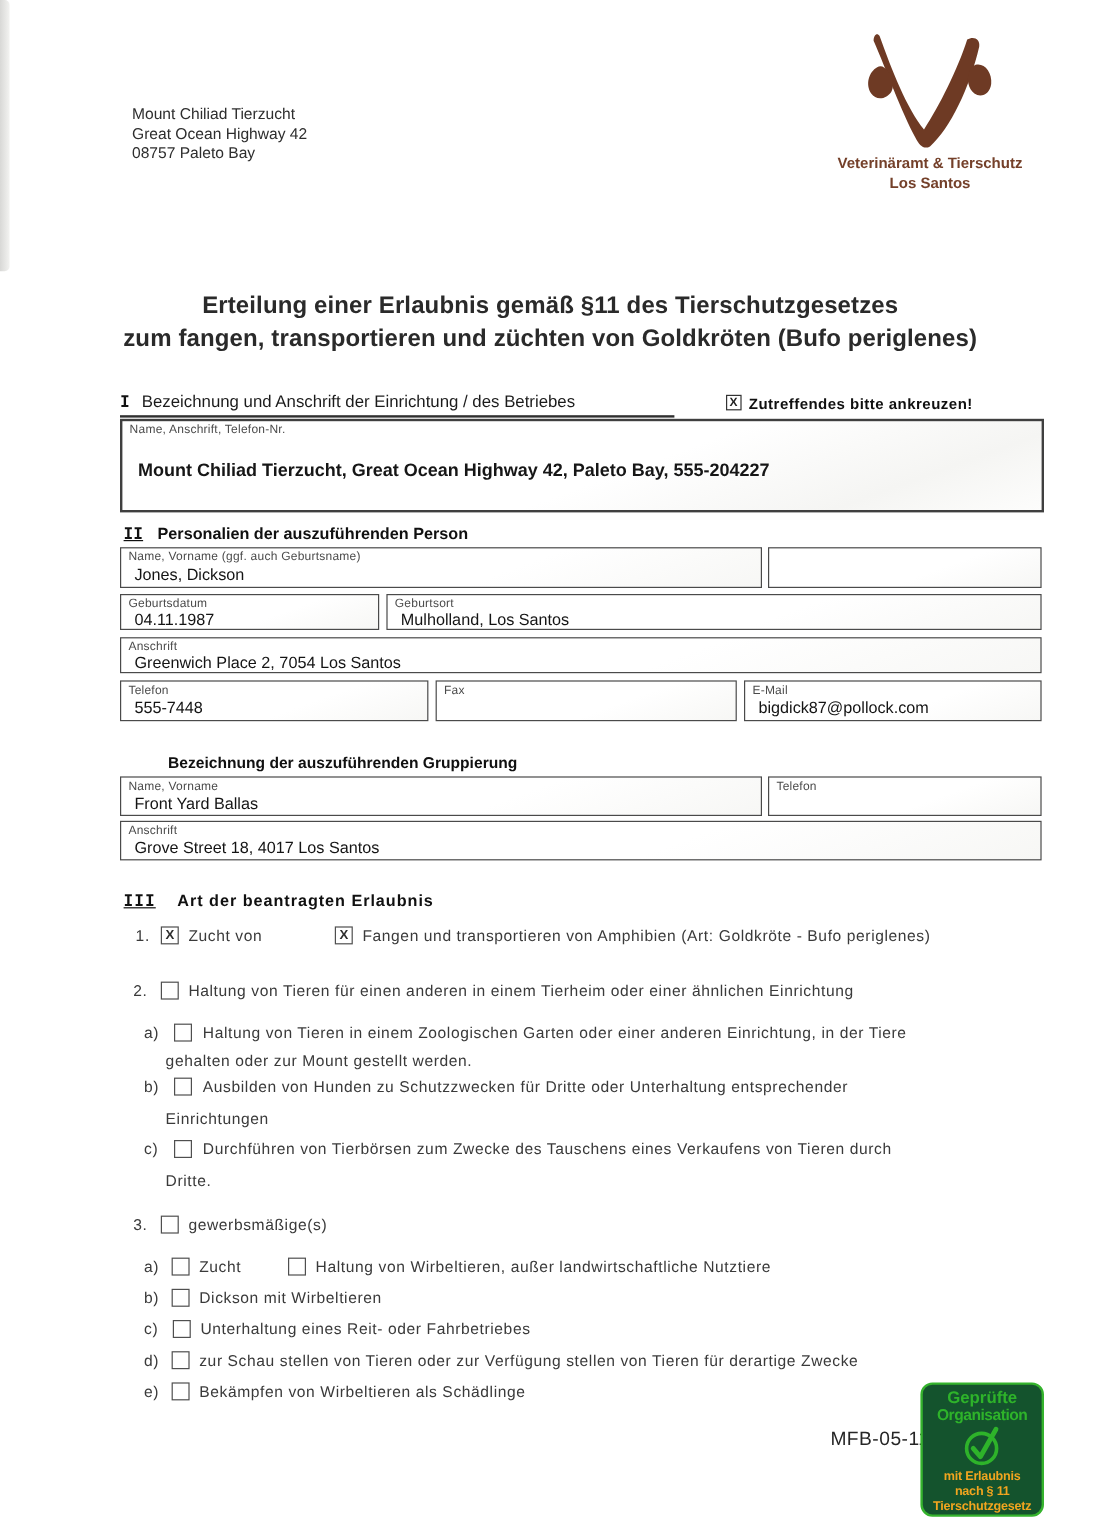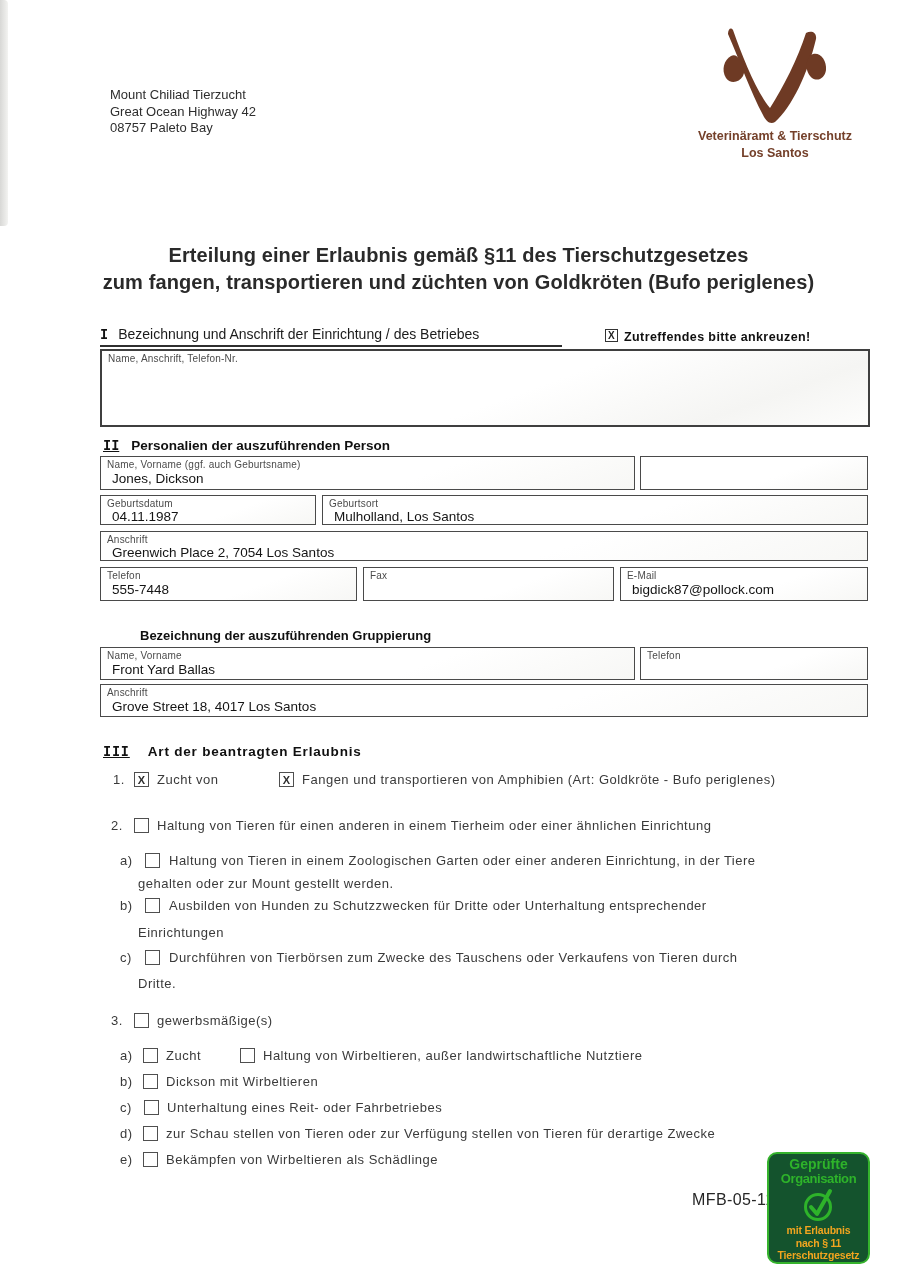--- a/index.html
+++ b/index.html
@@ -81,20 +81,21 @@
 </div>
 
 <div class="abs sec1-head">
   <span class="numeral">I</span><span>Bezeichnung und Anschrift der Einrichtung / des Betriebes</span>
 </div>
 <div class="abs check-note">
   <span class="cb-sm"></span><span>Zutreffendes bitte ankreuzen!</span>
 </div>
 <div class="abs box" style="left:100px;top:349px;width:766px;height:74px;">
   <div class="cell-label">Name, Anschrift, Telefon-Nr.</div>
+  <div class="big-value">Mount Chiliad Tierzucht, Great Ocean Highway 42, Paleto Bay, 555-204227</div>
 </div>
 
 <div class="abs sec-head" style="left:103px;top:437px;">
   <span class="numeral">II</span><span>Personalien der auszuführenden Person</span>
 </div>
 
 <div class="abs cell" style="left:100px;top:456px;width:533px;height:32px;">
   <div class="cell-label">Name, Vorname (ggf. auch Geburtsname)</div>
   <div class="cell-value" style="top:14px;">Jones, Dickson</div>
 </div>
@@ -162,21 +163,21 @@
 <span class="itm" style="left:169px;top:853px;">Haltung von Tieren in einem Zoologischen Garten oder einer anderen Einrichtung, in der Tiere</span>
 <span class="itm" style="left:138px;top:876px;">gehalten oder zur Mount gestellt werden.</span>
 
 <span class="itm" style="left:120px;top:898px;">b)</span>
 <span class="cb" style="left:145px;top:898px;" data-checked="false"></span>
 <span class="itm" style="left:169px;top:898px;">Ausbilden von Hunden zu Schutzzwecken für Dritte oder Unterhaltung entsprechender</span>
 <span class="itm" style="left:138px;top:925px;">Einrichtungen</span>
 
 <span class="itm" style="left:120px;top:950px;">c)</span>
 <span class="cb" style="left:145px;top:950px;" data-checked="false"></span>
-<span class="itm" style="left:169px;top:950px;">Durchführen von Tierbörsen zum Zwecke des Tauschens oder Verkaufens von Tieren durch</span>
+<span class="itm" style="left:169px;top:950px;">Durchführen von Tierbörsen zum Zwecke des Tauschens eines Verkaufens von Tieren durch</span>
 <span class="itm" style="left:138px;top:976px;">Dritte.</span>
 
 <span class="itm" style="left:111px;top:1013px;">3.</span>
 <span class="cb" style="left:134px;top:1013px;" data-checked="false"></span>
 <span class="itm" style="left:157px;top:1013px;">gewerbsmäßige(s)</span>
 
 <span class="itm" style="left:120px;top:1048px;">a)</span>
 <span class="cb" style="left:143px;top:1048px;" data-checked="false"></span>
 <span class="itm" style="left:166px;top:1048px;">Zucht</span>
 <span class="cb" style="left:240px;top:1048px;" data-checked="false"></span>

